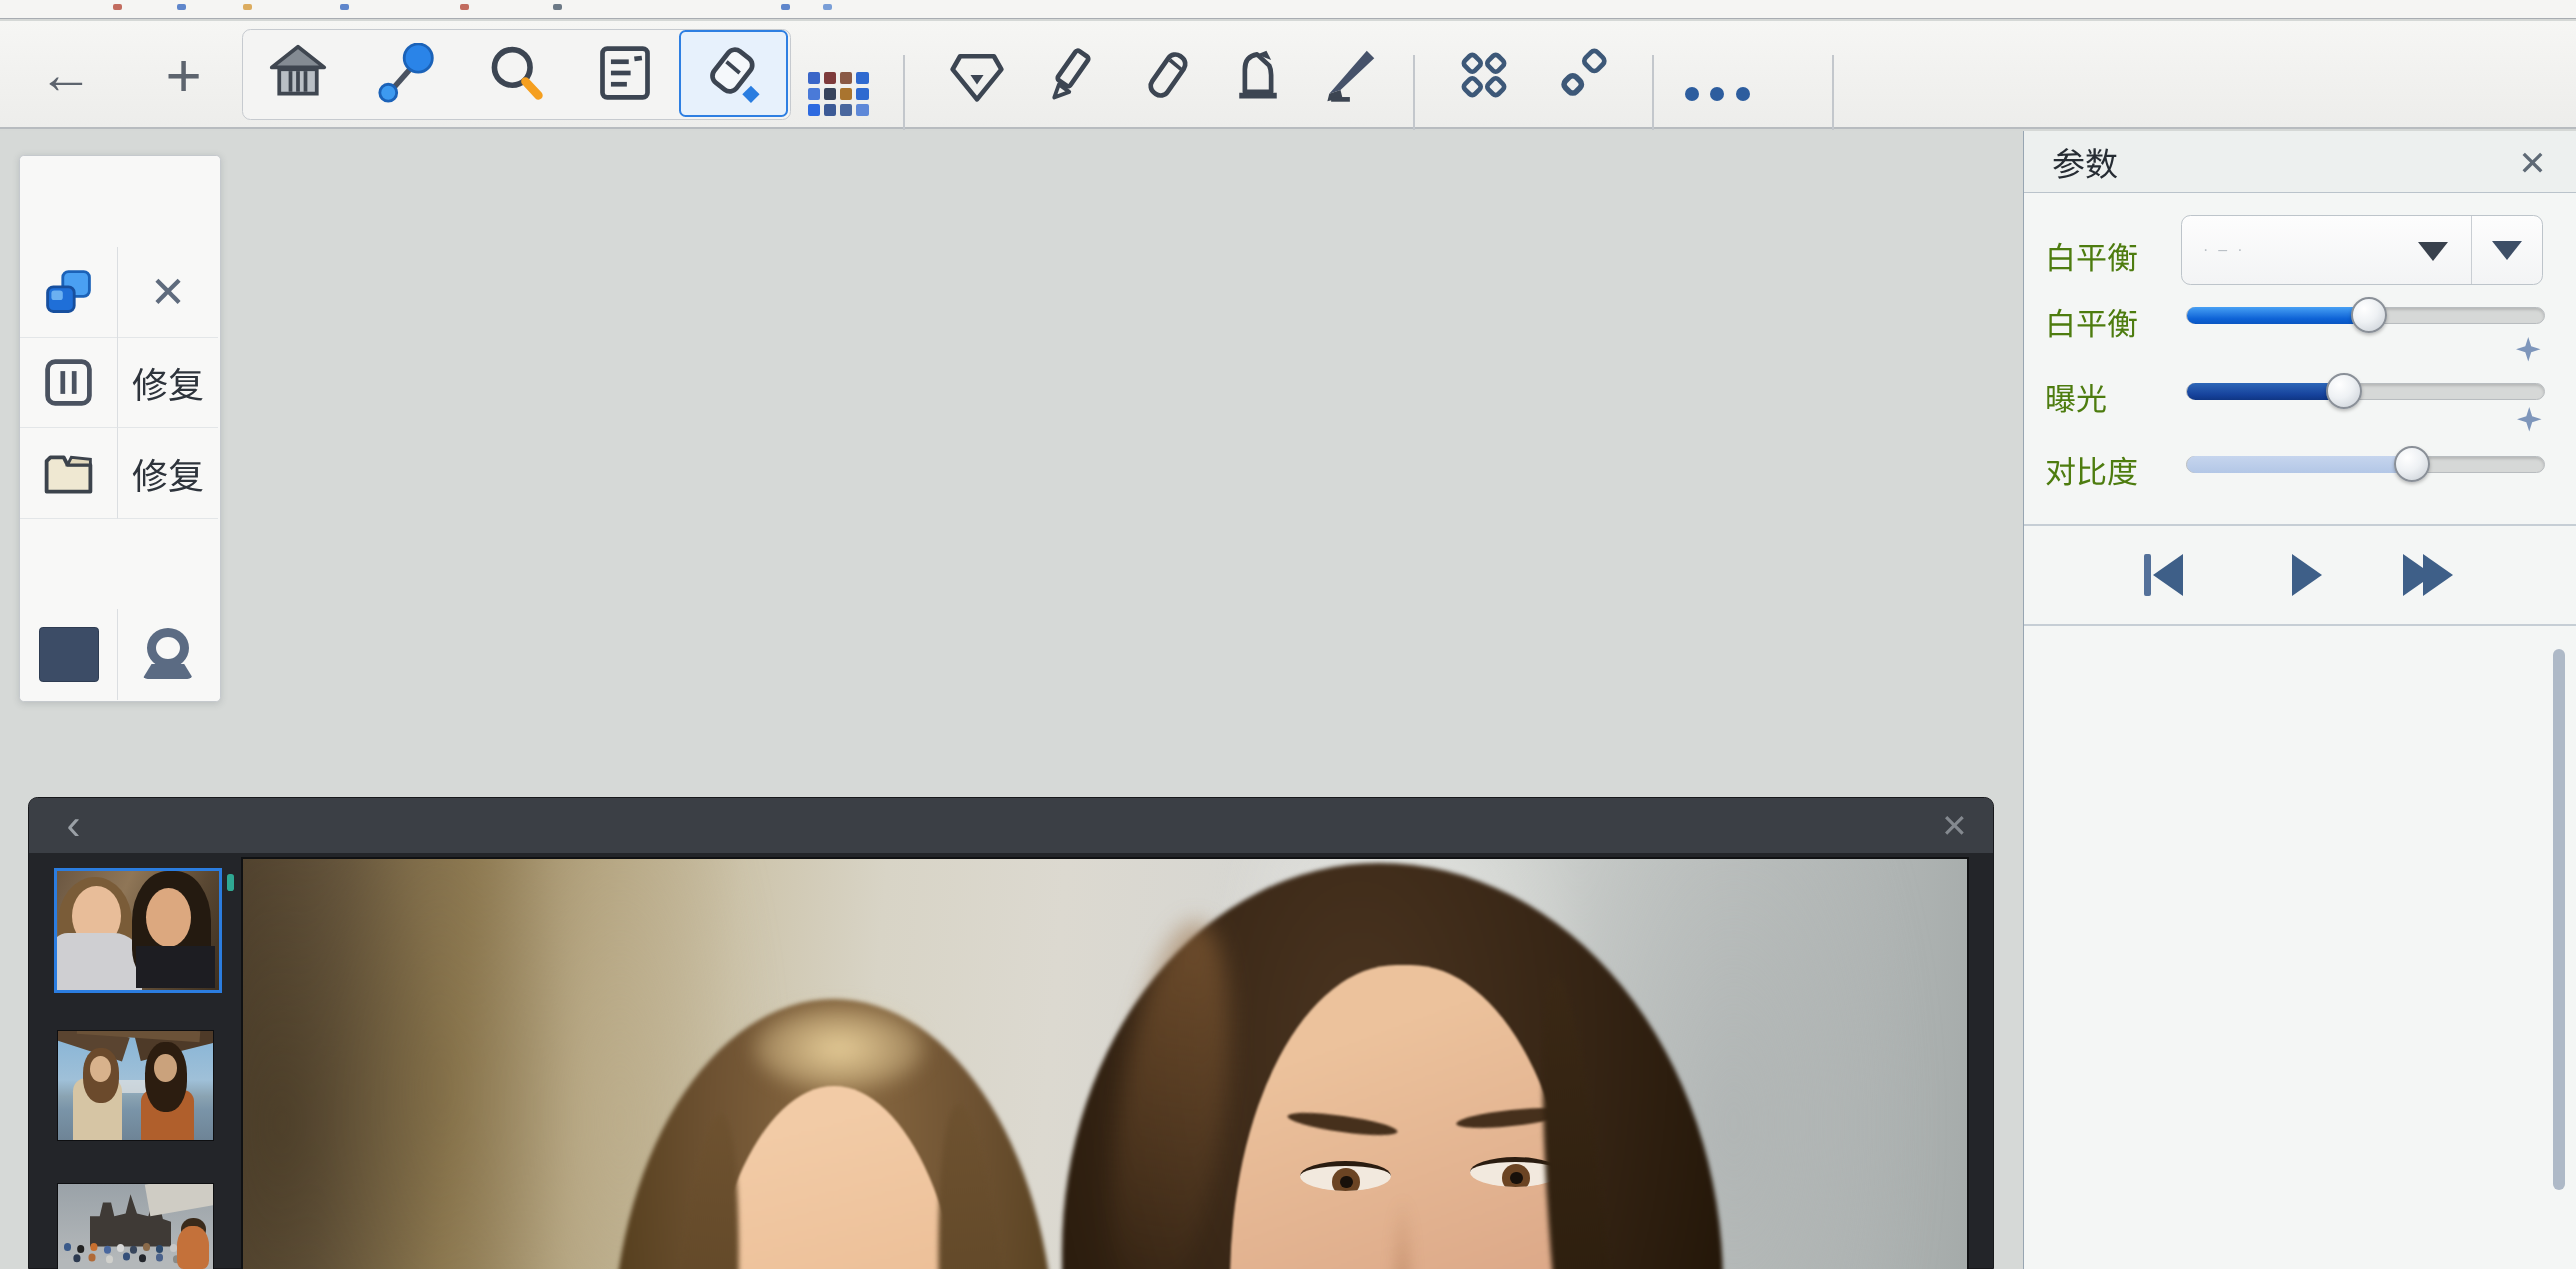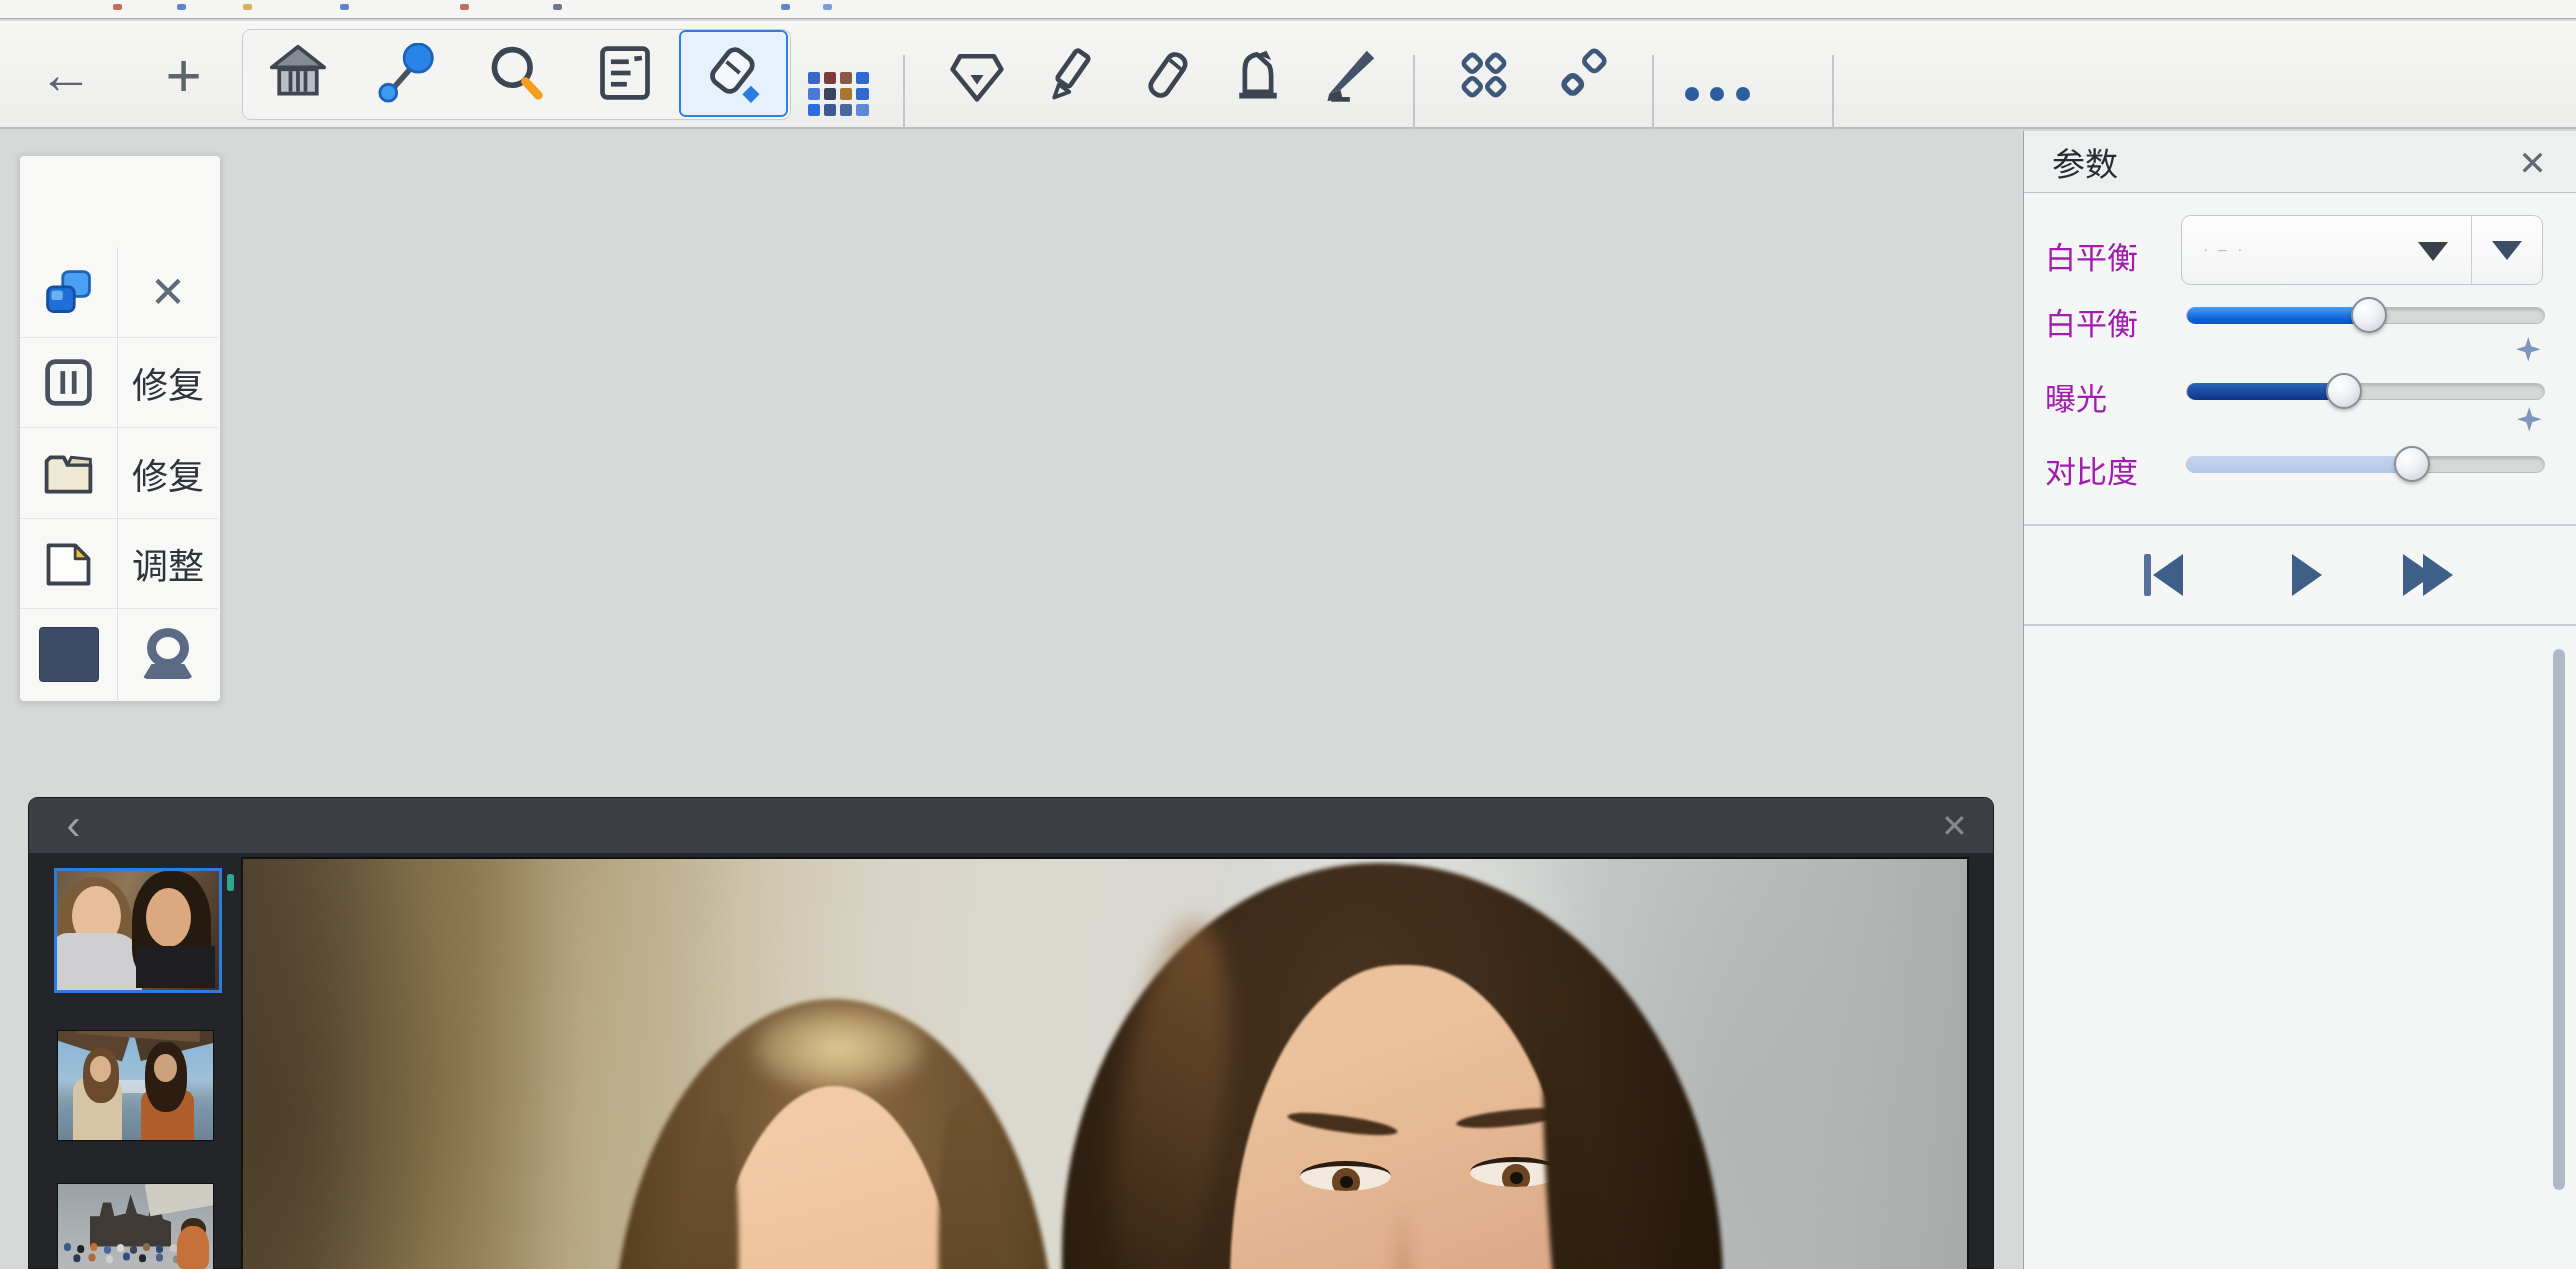--- a/index.html
+++ b/index.html
@@ -46,21 +46,21 @@
   .person-icon .base{position:absolute;left:1.9px;top:36px;width:51px;height:15px;background:#5b6b83;
                      clip-path:polygon(18% 0,82% 0,100% 100%,0 100%);border-radius:0 0 5.7px 5.7px;}
 
   
   .params{position:absolute;left:2023px;top:131px;width:553px;height:1138px;background:#f4f6f5;border-left:1.9px solid #97a5b2;}
   .params-header{position:absolute;left:0;top:0;width:100%;height:62px;background:#edf0ef;border-bottom:1.9px solid #bac3cb;
                  display:flex;align-items:center;}
   .params-title{font-size:33px;color:#262c33;margin-left:28px;}
   .panel-close{position:absolute;right:22.6px;top:13.2px;width:42px;height:38px;display:flex;align-items:center;justify-content:center;
                font-size:34px;color:#5f6a76;}
-  .prow-label{position:absolute;left:21px;font-size:31px;color:#a21caf;white-space:nowrap;}
+  .prow-label{position:absolute;left:21px;font-size:31px;color:#4d7c0f;white-space:nowrap;}
   .combo{position:absolute;left:157px;top:84px;width:362px;height:70px;border:1.9px solid #bdc4ca;border-radius:9.4px;
          background:linear-gradient(#fdfdfd,#f3f4f5);display:flex;}
   .combo-main{flex:1;position:relative;border-right:1.9px solid #c9ced3;}
   .combo-ph{position:absolute;left:21px;top:24.5px;font-size:16px;color:#b9bfc5;letter-spacing:2.8px;}
   .arr-down{width:0;height:0;border-left:15px solid transparent;border-right:15px solid transparent;border-top:19px solid #39414d;}
   .combo-main .arr-down{position:absolute;right:22.6px;top:26.4px;}
   .combo-btn{width:70px;display:flex;align-items:center;justify-content:center;}
   .combo-btn .arr-down{border-top-color:#3d4e66;}
   .slider{position:absolute;left:162px;width:359px;height:17px;border-radius:8.5px;background:#d6d8d7;
           border:0.9px solid #b8bcbf;box-shadow:inset 0 1.9px 2.8px rgba(0,0,0,.15);}
@@ -336,29 +336,20 @@
     </div>
     <div class="pal-row" style="top:272px;">
       <div class="pal-icon-cell">
         <svg width="59" height="59" viewBox="0 0 62 62">
           <path d="M8 18 L8 50 L54 50 L54 22 L30 22 L26 14 L12 14 Z" fill="#efe8d2" stroke="#3c434c" stroke-width="4" stroke-linejoin="round"></path>
           <path d="M30 22 L54 22 L54 16 L34 14 Z" fill="#e2d9bd" stroke="#3c434c" stroke-width="3"></path>
         </svg>
       </div>
       <div class="pal-label-cell">修复</div>
     </div>
-    <div class="pal-row" style="top:362px;">
-      <div class="pal-icon-cell">
-        <svg width="59" height="59" viewBox="0 0 62 62">
-          <path d="M10 12 L38 12 L52 26 L52 52 L10 52 Z" fill="#fdfdfc" stroke="#3c434c" stroke-width="4" stroke-linejoin="round"></path>
-          <path d="M38 12 L52 26 L38 26 Z" fill="#f2c12e" stroke="#3c434c" stroke-width="3" stroke-linejoin="round"></path>
-        </svg>
-      </div>
-      <div class="pal-label-cell">调整</div>
-    </div>
     <div class="pal-row" style="top:453px;">
       <div class="pal-icon-cell" style="border-bottom:none;">
         <span class="swatch-navy"></span>
       </div>
       <div class="pal-label-cell" style="border-bottom:none;">
         <span class="person-icon">
             <span class="head"></span>
             <span class="base"></span>
           </span>
       </div>

